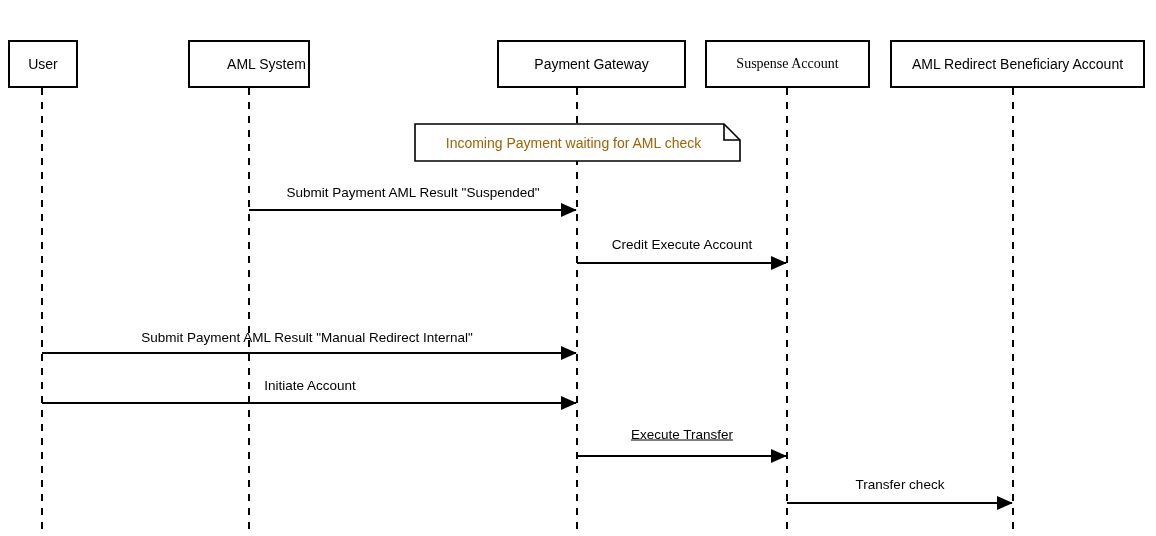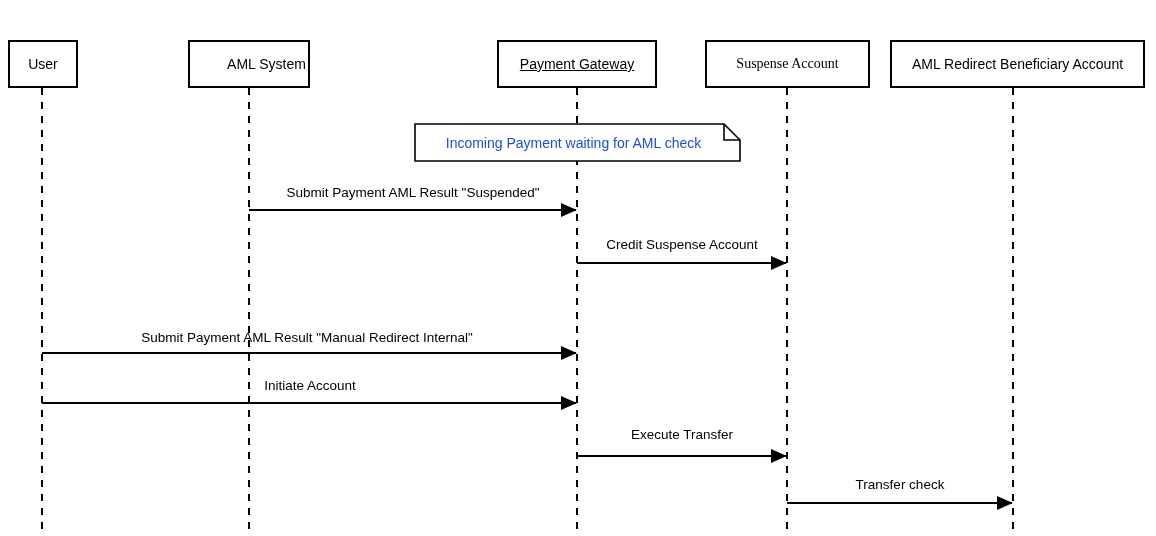--- a/index.html
+++ b/index.html
@@ -53,21 +53,21 @@
   .note-text {
     position: absolute;
     left: 0;
     top: 0;
     width: 100%;
     height: 100%;
     display: flex;
     align-items: center;
     justify-content: center;
     font-size: 14px;
-    color: #1d4ed8;
+    color: #a16207;
     white-space: nowrap;
     padding-right: 8px;
     box-sizing: border-box;
   }
   .msg-label {
     position: absolute;
     font-size: 13.5px;
     color: #000000;
     white-space: nowrap;
     line-height: 1;
@@ -105,37 +105,37 @@
       </g>
   </svg>
 
   <div id="participants-group">
       <div class="participant-box" style="left: 8px; top: 12px; width: 70px;">
         <span class="participant-label">User</span>
       </div>
       <div class="participant-box" style="left: 188px; top: 12px; width: 122px; padding-left: 35px;">
         <span class="participant-label">AML System</span>
       </div>
-      <div class="participant-box" style="left: 497px; top: 12px; width: 160px; text-decoration: underline;">
+      <div class="participant-box" style="left: 497px; top: 12px; width: 189px;">
         <span class="participant-label">Payment Gateway</span>
       </div>
       <div class="participant-box" style="left: 705px; top: 12px; width: 165px; font-family: Liberation Serif, serif;">
         <span class="participant-label">Suspense Account</span>
       </div>
       <div class="participant-box" style="left: 890px; top: 12px; width: 255px; justify-content: center;">
         <span class="participant-label">AML Redirect Beneficiary Account</span>
       </div>
     </div>
   <div id="notes-group">
       <div class="note-box" style="left: 415px; top: 96px; width: 325px; height: 37px; background: transparent;">
         <div class="note-text">Incoming Payment waiting for AML check</div>
       </div>
     </div>
   <div id="labels-group">
       <div class="msg-label" style="left: 413px; top: 171px; transform: translate(-50%, -100%);">Submit Payment AML Result "Suspended"</div>
-      <div class="msg-label" style="left: 682px; top: 223px; transform: translate(-50%, -100%);">Credit Suspense Account</div>
+      <div class="msg-label" style="left: 682px; top: 223px; transform: translate(-50%, -100%);">Credit Execute Account</div>
       <div class="msg-label" style="left: 307px; top: 316px; transform: translate(-50%, -100%);">Submit Payment AML Result "Manual Redirect Internal"</div>
       <div class="msg-label" style="left: 310px; top: 364px; transform: translate(-50%, -100%);">Initiate Account</div>
-      <div class="msg-label" style="left: 682px; top: 413px; transform: translate(-50%, -100%);">Execute Transfer</div>
+      <div class="msg-label" style="left: 682px; top: 413px; transform: translate(-50%, -100%); text-decoration: underline;">Execute Transfer</div>
       <div class="msg-label" style="left: 900px; top: 463px; transform: translate(-50%, -100%);">Transfer check</div>
     </div>
 
 </div>
 
 </body></html>

